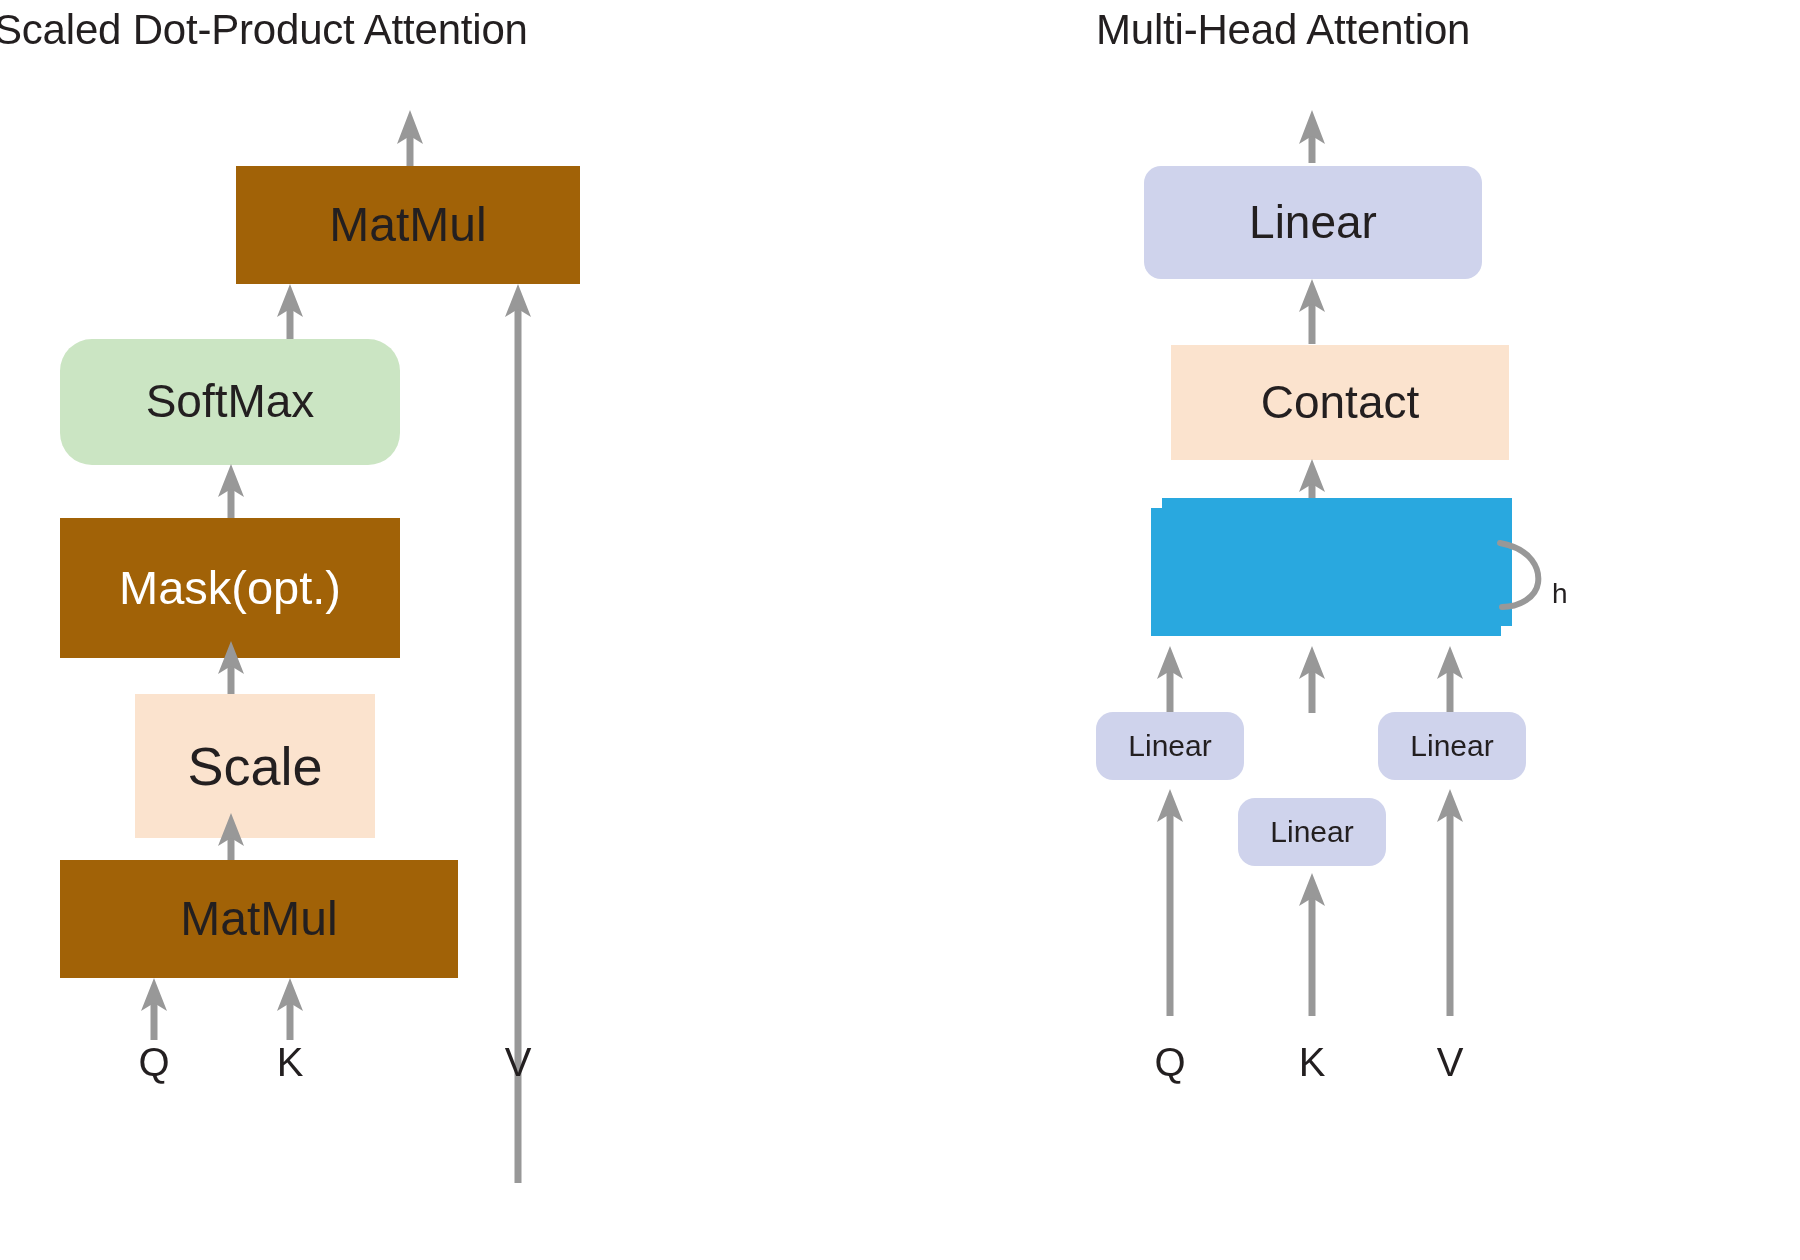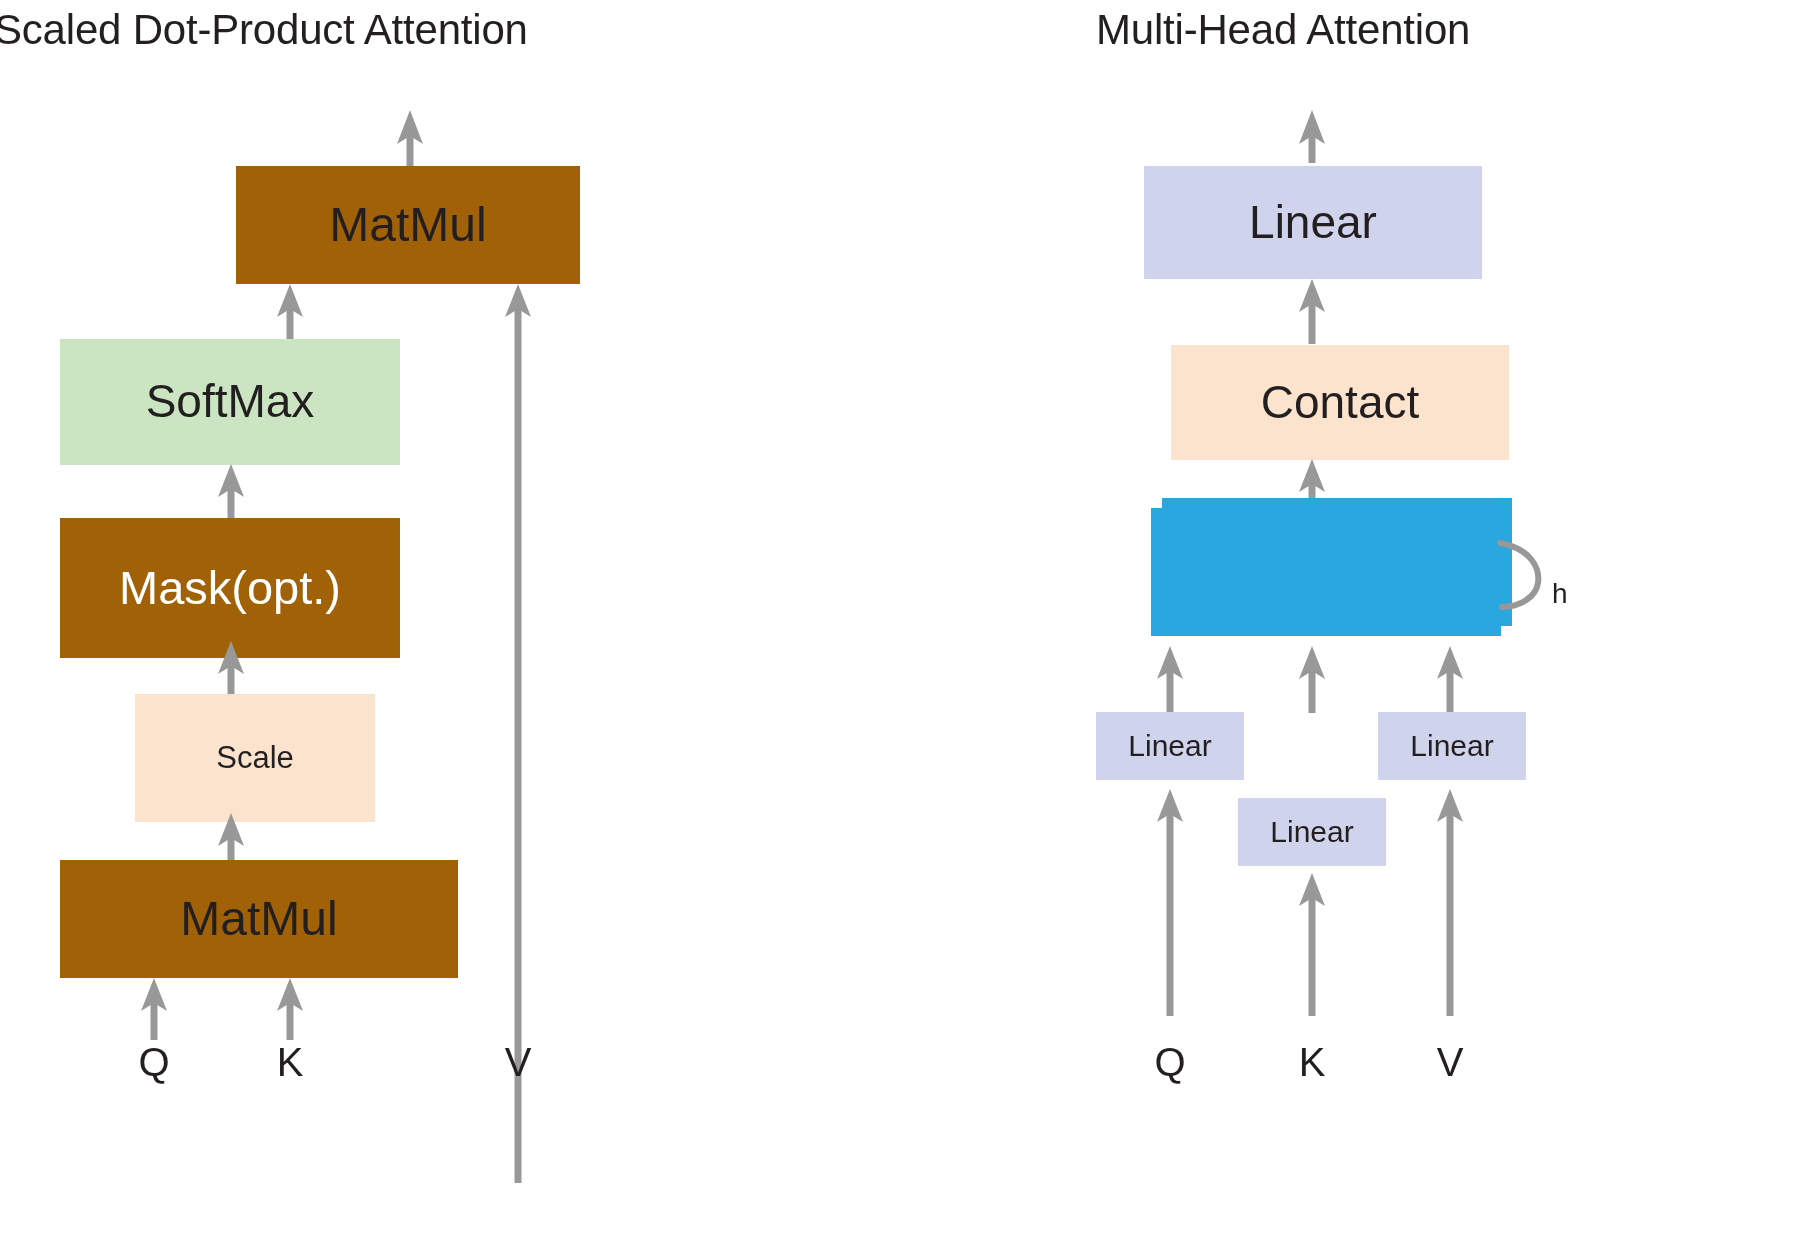--- a/index.html
+++ b/index.html
@@ -35,21 +35,21 @@
     justify-content: center;
     text-align: center;
     box-sizing: border-box;
     line-height: 1.12;
   }
   .node .lbl { display: block; }
 
   .fill-blue     { background: #a16207; }
   .fill-green    { background: #cbe5c3; }
   .fill-peach    { background: #fbe3ce; margin-left: 27px; }
-  .fill-lavender { background: #cfd3ec; }
+  .fill-lavender { background: #cfd3ec; border-radius: 17px; }
 
   .txt-dark  { color: #231f20; }
   .txt-white { color: #ffffff; }
 
   
   .stack-wrap { position: absolute; }
   .stack-layer {
     position: absolute;
     background: #29a8df;
   }
@@ -103,39 +103,39 @@
   <svg class="arrow-svg" style="left:278px; top:283px; width:24px; height:68px;" viewBox="0 0 24 68">
     <line x1="12" y1="68" x2="12" y2="20" stroke="#989898" stroke-width="7"></line>
     <polygon points="12,1 25,34 12,26 -1,34" fill="#989898"></polygon>
   </svg>
 
   <svg class="arrow-svg" style="left:506px; top:283px; width:24px; height:900px;" viewBox="0 0 24 900" preserveAspectRatio="none">
     <line x1="12" y1="900" x2="12" y2="22" stroke="#989898" stroke-width="7" vector-effect="non-scaling-stroke"></line>
     <polygon points="12,1 25,34 12,26 -1,34" fill="#989898"></polygon>
   </svg>
 
-  <div class="node fill-green txt-dark" style="left:60px; top:339px; width:340px; height:126px; font-size:46px;">
+  <div class="node fill-green txt-dark" style="left:60px; top:339px; width:340px; height:126px; font-size:46px;border-radius:32px;">
     <span class="lbl">SoftMax</span>
   </div>
 
   <svg class="arrow-svg" style="left:219px; top:463px; width:24px; height:60px;" viewBox="0 0 24 60">
     <line x1="12" y1="60" x2="12" y2="20" stroke="#989898" stroke-width="7"></line>
     <polygon points="12,1 25,34 12,26 -1,34" fill="#989898"></polygon>
   </svg>
 
   <div class="node fill-blue txt-white" style="left:60px; top:518px; width:340px; height:140px; font-size:47px;">
     <span class="lbl">Mask(opt.)</span>
   </div>
 
   <svg class="arrow-svg" style="left:219px; top:640px; width:24px; height:60px;" viewBox="0 0 24 60">
     <line x1="12" y1="60" x2="12" y2="20" stroke="#989898" stroke-width="7"></line>
     <polygon points="12,1 25,34 12,26 -1,34" fill="#989898"></polygon>
   </svg>
 
-  <div class="node fill-peach txt-dark" style="left:108px; top:694px; width:240px; height:128px; font-size:31px;">
+  <div class="node fill-peach txt-dark" style="left:108px; top:694px; width:240px; height:144px; font-size:54px;">
     <span class="lbl">Scale</span>
   </div>
 
   <svg class="arrow-svg" style="left:219px; top:812px; width:24px; height:58px;" viewBox="0 0 24 58">
     <line x1="12" y1="58" x2="12" y2="20" stroke="#989898" stroke-width="7"></line>
     <polygon points="12,1 25,34 12,26 -1,34" fill="#989898"></polygon>
   </svg>
 
   <div class="node fill-blue txt-dark" style="left:60px; top:860px; width:398px; height:118px; font-size:48px;">
     <span class="lbl">MatMul</span>

